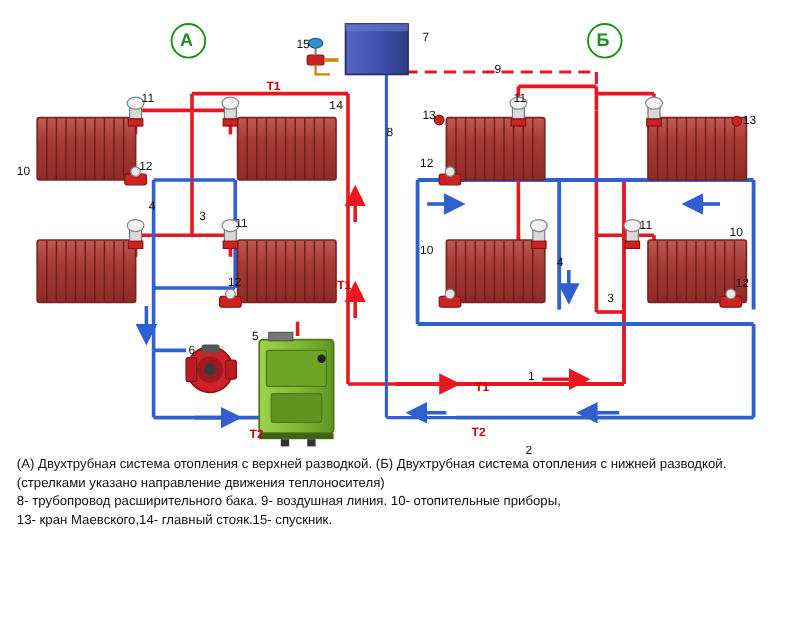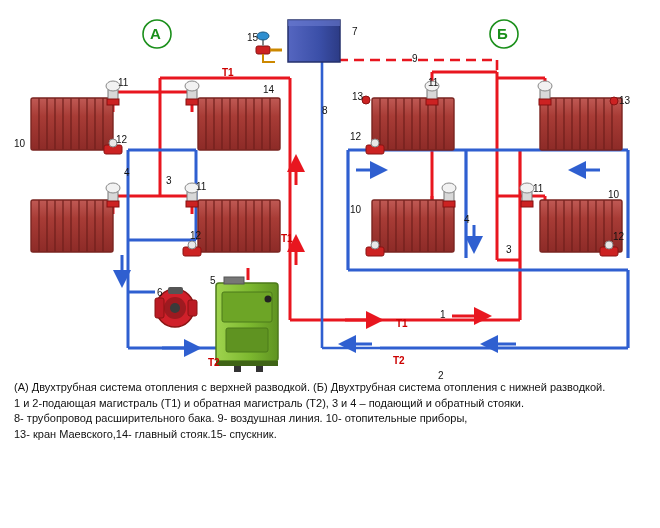--- a/index.html
+++ b/index.html
@@ -377,21 +377,21 @@
 </svg>
 
 <div class="lbl green" style="left:150px;top:26px;">А</div>
 <div class="lbl green" style="left:497px;top:26px;">Б</div>
 
 <div class="lbl" style="left:118px;top:78px;">11</div>
 <div class="lbl" style="left:247px;top:33px;">15</div>
 <div class="lbl" style="left:352px;top:27px;">7</div>
 <div class="lbl" style="left:412px;top:54px;">9</div>
 <div class="lbl red" style="left:222px;top:68px;">Т1</div>
-<div class="lbl" style="left:263px;top:85px;">14</div>
+<div class="lbl" style="left:274px;top:85px;font-family:Liberation Mono, monospace;">14</div>
 <div class="lbl" style="left:322px;top:106px;">8</div>
 <div class="lbl" style="left:352px;top:92px;">13</div>
 <div class="lbl" style="left:428px;top:78px;">11</div>
 <div class="lbl" style="left:619px;top:96px;">13</div>
 <div class="lbl" style="left:116px;top:135px;">12</div>
 <div class="lbl" style="left:14px;top:139px;">10</div>
 <div class="lbl" style="left:350px;top:132px;">12</div>
 <div class="lbl" style="left:124px;top:168px;">4</div>
 <div class="lbl" style="left:166px;top:176px;">3</div>
 <div class="lbl" style="left:196px;top:182px;">11</div>
@@ -408,16 +408,16 @@
 <div class="lbl" style="left:440px;top:310px;">1</div>
 <div class="lbl red" style="left:396px;top:319px;">Т1</div>
 <div class="lbl red" style="left:208px;top:358px;">Т2</div>
 <div class="lbl red" style="left:393px;top:356px;">Т2</div>
 <div class="lbl" style="left:438px;top:371px;">2</div>
 
 </div>
 
 <div id="caption">
   <p>(А) Двухтрубная система отопления с верхней разводкой. (Б) Двухтрубная система отопления с нижней разводкой.</p>
-  <p>1 и 2-подающая магистраль (Т1) и обратная магистраль (Т2), 3 и 4 – подающий и обратный стояки.</p>
+  <p>(стрелками указано направление движения теплоносителя)</p>
   <p>8- трубопровод расширительного бака. 9- воздушная линия. 10- отопительные приборы,</p>
   <p>13- кран Маевского,14- главный стояк.15- спускник.</p>
 </div>
 
 </body></html>

